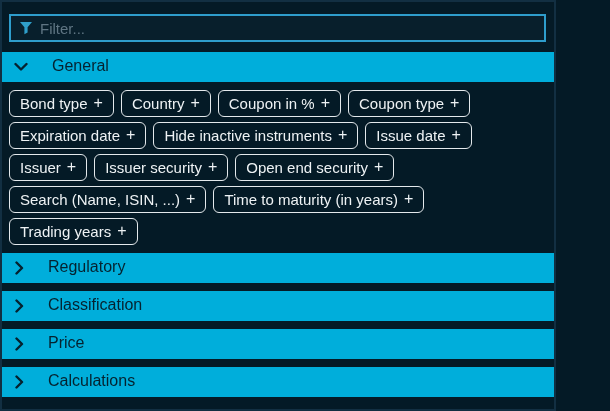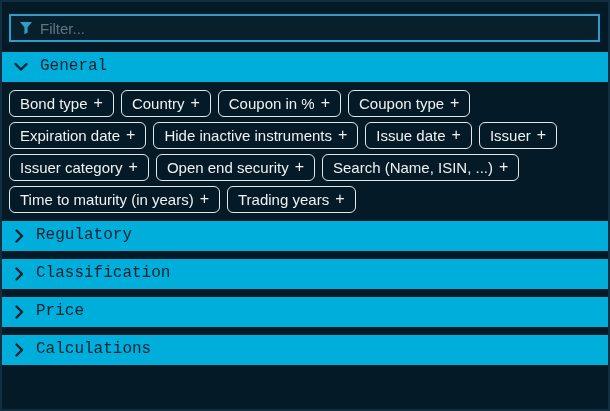--- a/index.html
+++ b/index.html
@@ -4,21 +4,21 @@
 <style>
   html, body { margin: 0; padding: 0; }
   body {
     width: 610px; height: 411px;
     background: #041a26;
     font-family: "Liberation Sans", sans-serif;
     overflow: hidden;
     box-sizing: border-box;
   }
   .panel {
-    width: 610px; height: 411px;
+    width: 556px; height: 411px;
     box-sizing: border-box;
     border: 2px solid #122f42;
     background: #041a26;
     display: flex; flex-direction: column;
   }
   
   .filter-wrap {
     margin: 12px 8px 10px 7px;
     height: 28px;
     border: 2px solid #2e9dcc;
@@ -41,25 +41,24 @@
   }
   .filter-wrap input::placeholder { color: #5f7583; opacity: 1; }
   
   .bar {
     height: 30px;
     flex: 0 0 auto;
     background: #00aedb;
     color: #05222f;
     display: flex; align-items: center;
     padding: 0 12px;
-    gap: 12px;
+    gap: 24px;
     font-size: 16px;
     cursor: pointer;
     box-sizing: border-box;
-    font-family: Liberation Mono, monospace;
   }
   .bar + .bar { margin-top: 8px; }
   .bar svg { flex: 0 0 auto; display: block; }
   .bar .bar-label { position: relative; top: -1px; }
   
   .chips {
     flex: 0 0 auto;
     padding: 8px 7px 6px 7px;
     display: flex; flex-wrap: wrap;
     gap: 5px 7px;
@@ -128,21 +127,21 @@
     </button>
     <button class="chip">
       <span>Issue date</span>
         <span class="plus">+</span>
     </button>
     <button class="chip">
       <span>Issuer</span>
         <span class="plus">+</span>
     </button>
     <button class="chip">
-      <span>Issuer category</span>
+      <span>Issuer security</span>
         <span class="plus">+</span>
     </button>
     <button class="chip">
       <span>Open end security</span>
         <span class="plus">+</span>
     </button>
     <button class="chip">
       <span>Search (Name, ISIN, ...)</span>
         <span class="plus">+</span>
     </button>

